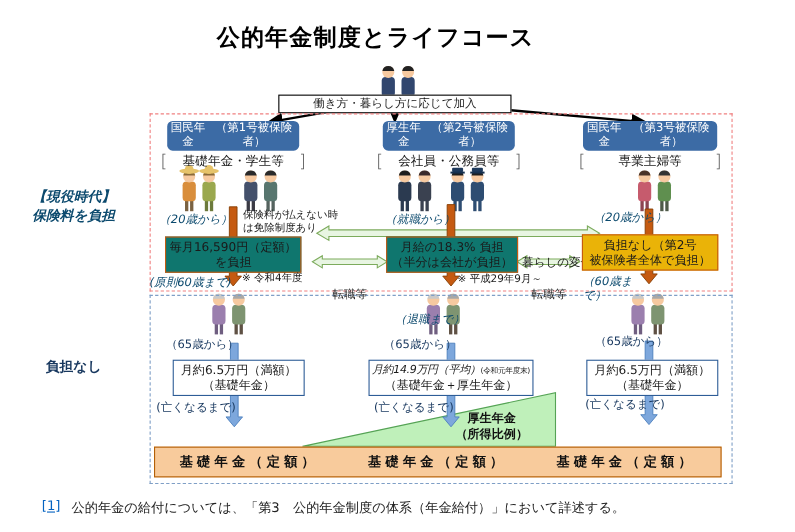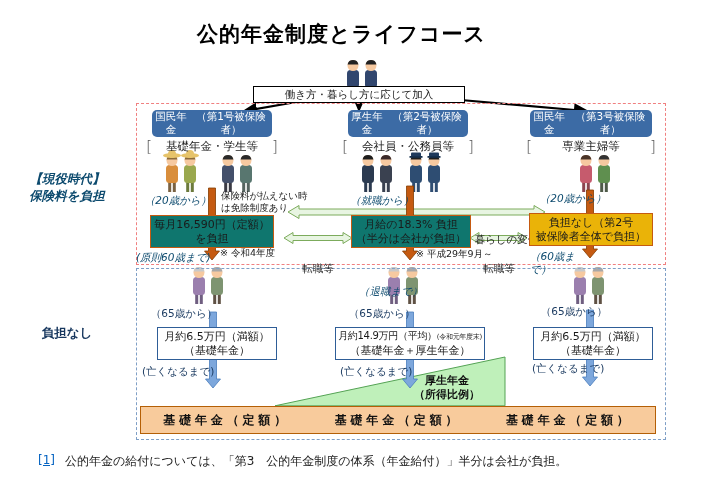--- a/index.html
+++ b/index.html
@@ -19,21 +19,21 @@
   .grp{display:flex;justify-content:space-between;align-items:center;font-size:11.5px;}
   .bkt{font-size:16px;font-weight:300;color:#555;line-height:14px;}
   .lbl{font-size:10.5px;line-height:13px;}
   .lbl-s{font-size:9.5px;line-height:12px;}
   .bold{font-weight:normal;margin-top:40px;}
   .obox{border:1.5px solid #c55a11;background:#0f766e;display:flex;flex-direction:column;
         justify-content:center;text-align:center;font-size:11px;line-height:14px;}
   .bbox{border:1.5px solid #2e5d97;background:#fff;display:flex;flex-direction:column;
         justify-content:center;text-align:center;font-size:11px;line-height:14px;}
   .small-inline{font-size:7px;letter-spacing:-0.3px;}
-  .tight{letter-spacing:-0.3px;font-size:10px;}
+  .tight{letter-spacing:-0.3px;font-size:10px;font-style:italic;}
   .tri-label{font-size:11px;font-weight:bold;line-height:14px;text-align:center;color:#111;}
   .basebar{background:#f8cb9c;border:1.4px solid #b45f06;display:flex;align-items:center;}
   .basebar .cell{flex:1;text-align:center;font-size:12px;font-weight:bold;letter-spacing:0.32em;color:#111;}
   .foot{font-size:12px;color:#222;display:flex;gap:10px;}
   .foot a{color:#0563c1;text-decoration:underline;}
 </style>
 </head>
 <body>
 
 <div class="stage">
@@ -229,16 +229,16 @@
   </div>
 
   <div class="abs basebar" style="left:140px;top:406px;width:514px;height:26px;">
     <div class="cell">基礎年金（定額）</div>
     <div class="cell">基礎年金（定額）</div>
     <div class="cell">基礎年金（定額）</div>
   </div>
 
   <div class="abs foot" style="left:38px;top:453px;width:660px;">
     <a href="#">[1]</a>
-    <span>公的年金の給付については、「第3　公的年金制度の体系（年金給付）」半分は会社が負担。</span>
+    <span>公的年金の給付については、「第3　公的年金制度の体系（年金給付）」において詳述する。</span>
   </div>
 
 </div>
 
 </body></html>

